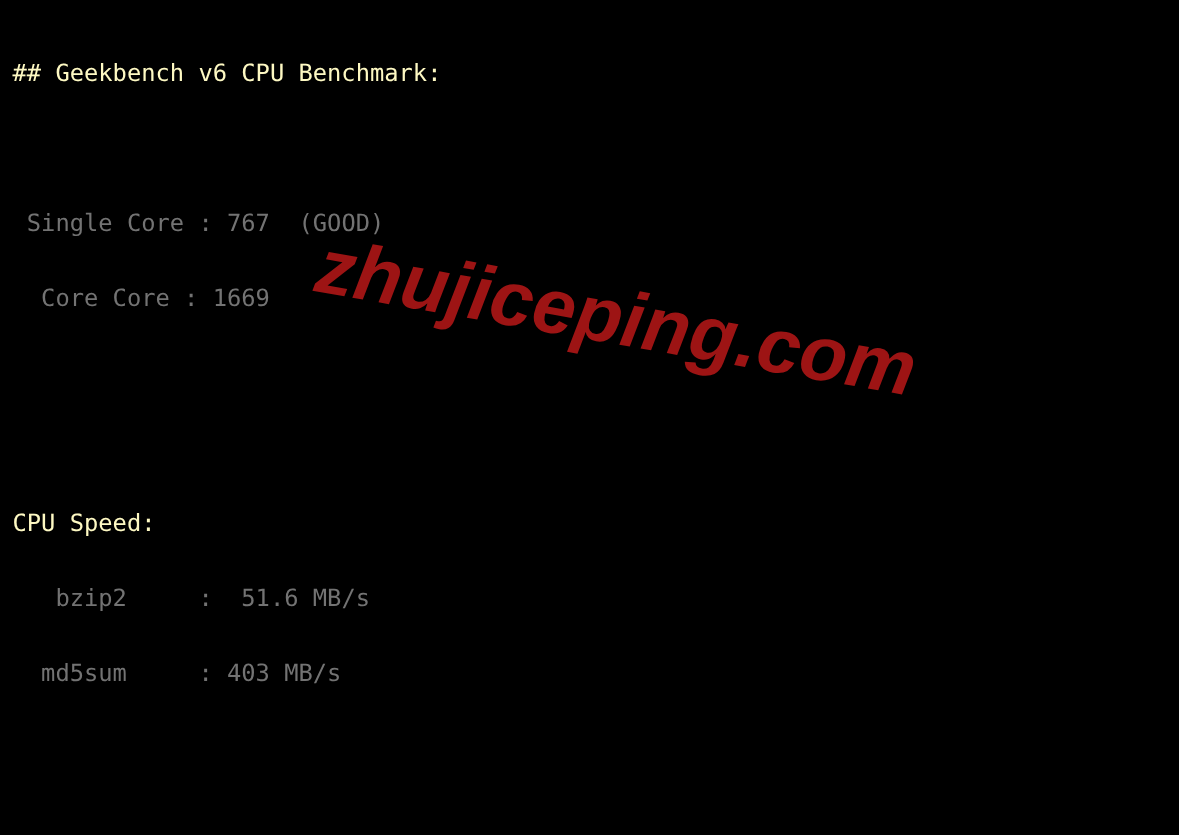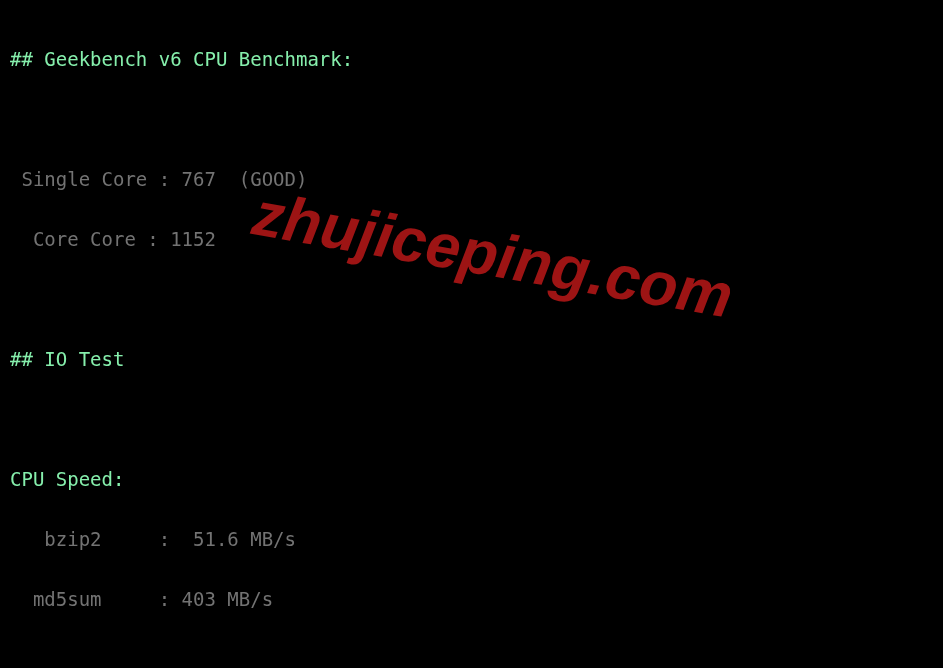--- a/index.html
+++ b/index.html
@@ -16,21 +16,21 @@
     line-height: 30px;
     color: #e5e5e5;
     padding: 14px 10px 10px 10px;
     white-space: pre;
     position: relative;
   }
   .line {
     display: block;
     height: 30px;
   }
-  .cyan { color: #86efac; margin-top: 46px; }
+  .cyan { color: #fef9c3; margin-top: 46px; }
   .white { color: #737373; }
   .watermark {
     position: absolute;
     left: 250px;
     top: 240px;
     font-family: Arial, "Helvetica Neue", sans-serif;
     font-size: 62px;
     font-weight: 900;
     font-style: italic;
     color: rgba(192, 24, 24, 0.82);
@@ -40,23 +40,22 @@
     white-space: nowrap;
   }
 </style>
 </head>
 <body>
 
 <div class="terminal">
 <span class="line"><span class="cyan">## Geekbench v6 CPU Benchmark:</span></span>
 <span class="line"> </span>
 <span class="line"><span class="white"> Single Core :</span><span class="white"> 767  (GOOD)</span></span>
-<span class="line"><span class="white">  Core Core :</span><span class="white"> 1152</span></span>
+<span class="line"><span class="white">  Core Core :</span><span class="white"> 1669</span></span>
 <span class="line"> </span>
-<span class="line"><span class="cyan">## IO Test</span></span>
 <span class="line"> </span>
 <span class="line"><span class="cyan">CPU Speed:</span></span>
 <span class="line"><span class="white">   bzip2     :</span><span class="white">  51.6 MB/s</span></span>
 <span class="line"><span class="white">  md5sum     :</span><span class="white"> 403 MB/s</span></span>
 
 
 
 
 
 

